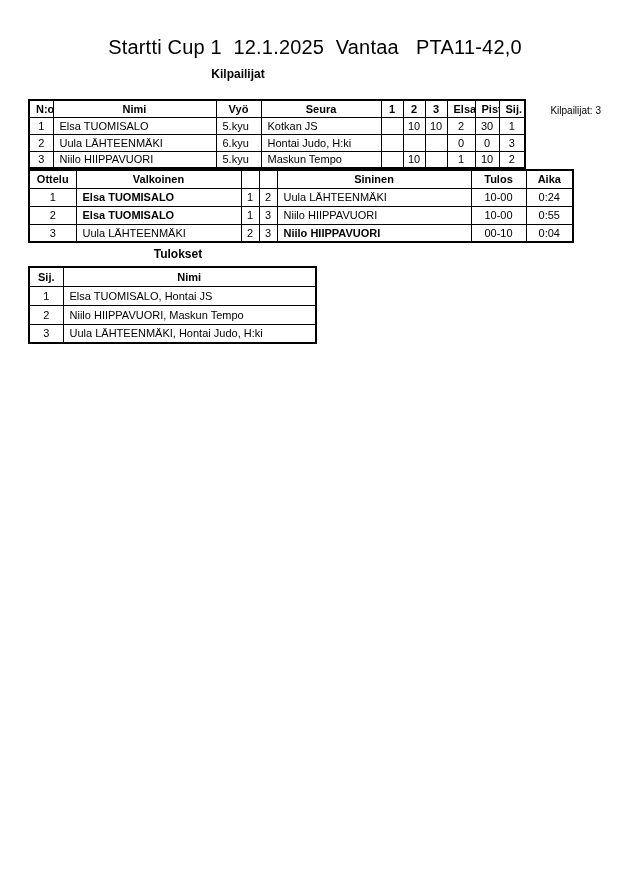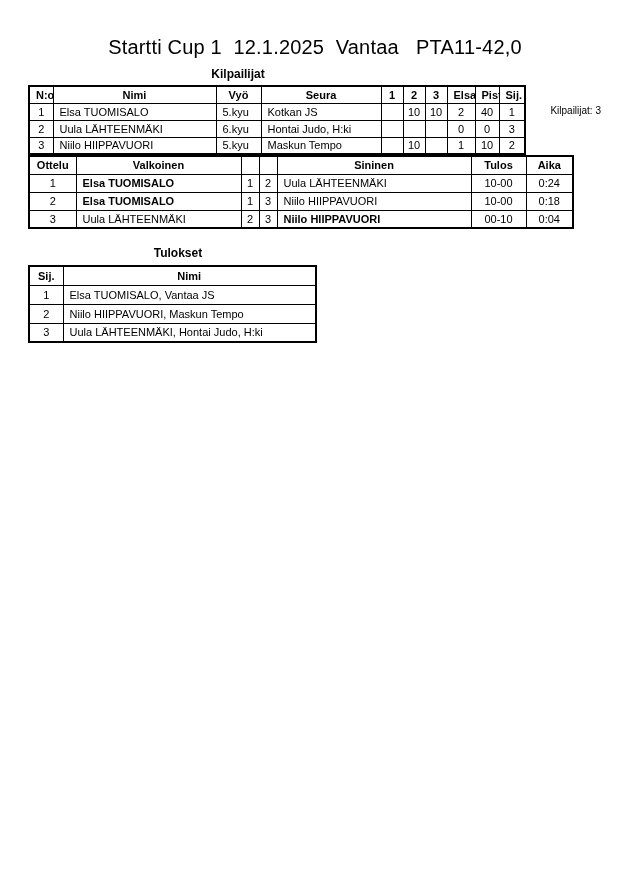--- a/index.html
+++ b/index.html
@@ -26,23 +26,23 @@
     top: 69px;
     right: 29px;
     font-size: 10px;
   }
   .heading {
     font-weight: bold;
     font-size: 12px;
     text-align: center;
     margin-left: 28px;
   }
-  .heading-competitors { width: 420px; margin-top: 8px; margin-bottom: 4px; }
+  .heading-competitors { width: 420px; margin-top: 8px; margin-bottom: 18px; }
   .heading-matches     { width: 544px; margin-top: 24px; margin-bottom: 5px; }
-  .heading-results     { width: 300px; margin-top: 17px; margin-bottom: 5px; }
+  .heading-results     { width: 300px; margin-top: 4px; margin-bottom: 5px; }
 
   table {
     border-collapse: collapse;
     margin-left: 28px;
     font-size: 11px;
     table-layout: fixed;
   }
   table { border: 2px solid #000; }
   th, td { border: 1px solid #000; padding: 1px 6px; overflow: hidden; white-space: nowrap; }
   th { font-weight: bold; text-align: center; }
@@ -98,21 +98,21 @@
     <tbody>
       <tr>
         <td class="c">1</td>
         <td>Elsa TUOMISALO</td>
         <td>5.kyu</td>
         <td>Kotkan JS</td>
         <td class="c"></td>
         <td class="c">10</td>
         <td class="c">10</td>
         <td class="c">2</td>
-        <td class="c">40</td>
+        <td class="c">30</td>
         <td class="c">1</td>
       </tr>
       <tr>
         <td class="c">2</td>
         <td>Uula LÄHTEENMÄKI</td>
         <td>6.kyu</td>
         <td>Hontai Judo, H:ki</td>
         <td class="c"></td>
         <td class="c"></td>
         <td class="c"></td>
@@ -167,21 +167,21 @@
         <td class="c">10-00</td>
         <td class="c">0:24</td>
       </tr>
       <tr>
         <td class="c">2</td>
         <td class="winner">Elsa TUOMISALO</td>
         <td class="c">1</td>
         <td class="c">3</td>
         <td>Niilo HIIPPAVUORI</td>
         <td class="c">10-00</td>
-        <td class="c">0:18</td>
+        <td class="c">0:55</td>
       </tr>
       <tr>
         <td class="c">3</td>
         <td>Uula LÄHTEENMÄKI</td>
         <td class="c">2</td>
         <td class="c">3</td>
         <td class="winner">Niilo HIIPPAVUORI</td>
         <td class="c">00-10</td>
         <td class="c">0:04</td>
       </tr>
@@ -197,21 +197,21 @@
     </colgroup>
     <thead>
       <tr>
         <th>Sij.</th>
         <th>Nimi</th>
       </tr>
     </thead>
     <tbody>
       <tr>
         <td class="c">1</td>
-        <td>Elsa TUOMISALO, Vantaa JS</td>
+        <td>Elsa TUOMISALO, Hontai JS</td>
       </tr>
       <tr>
         <td class="c">2</td>
         <td>Niilo HIIPPAVUORI, Maskun Tempo</td>
       </tr>
       <tr>
         <td class="c">3</td>
         <td>Uula LÄHTEENMÄKI, Hontai Judo, H:ki</td>
       </tr>
     </tbody>

